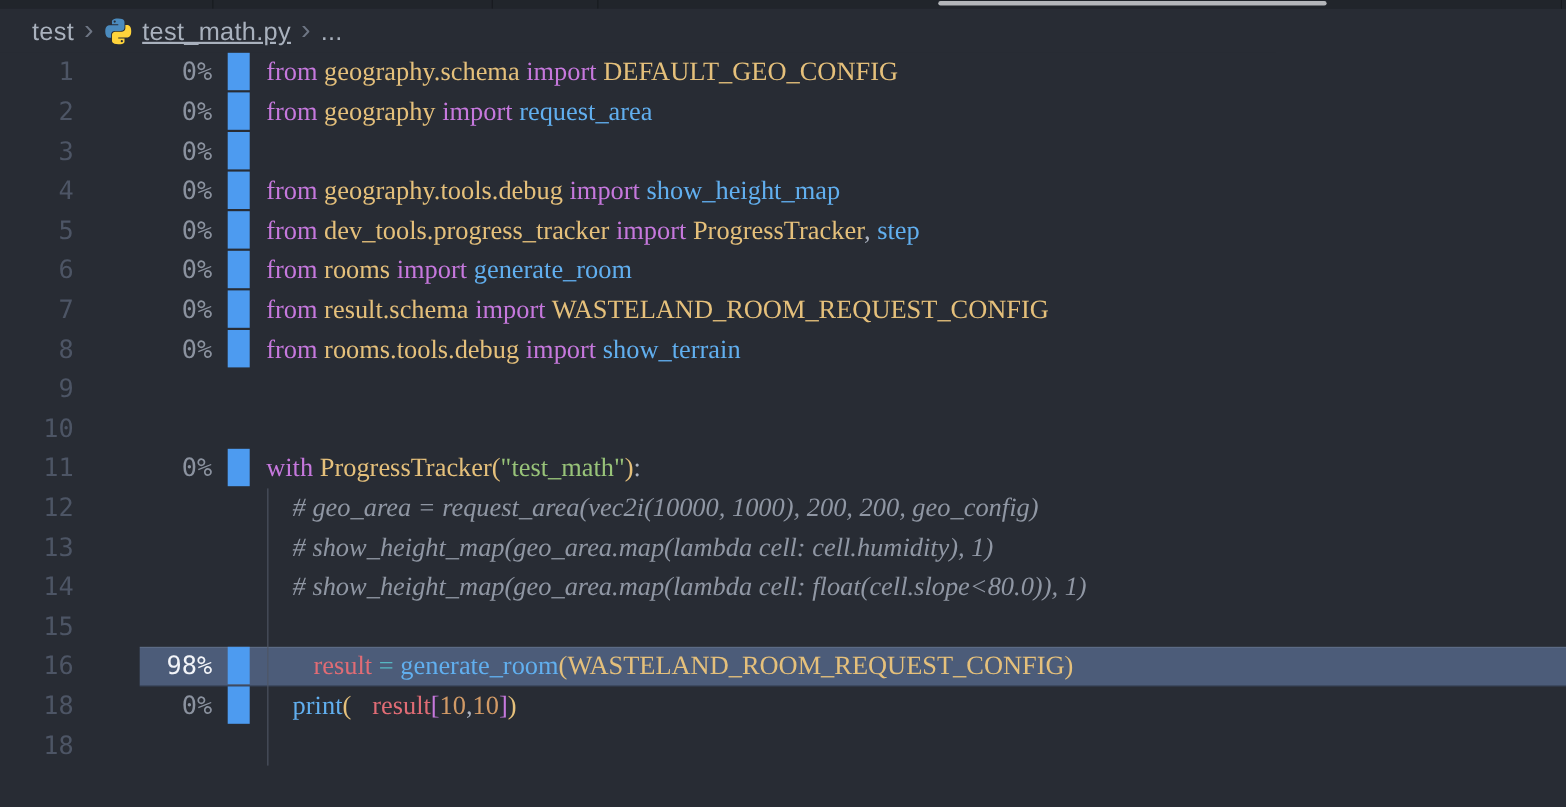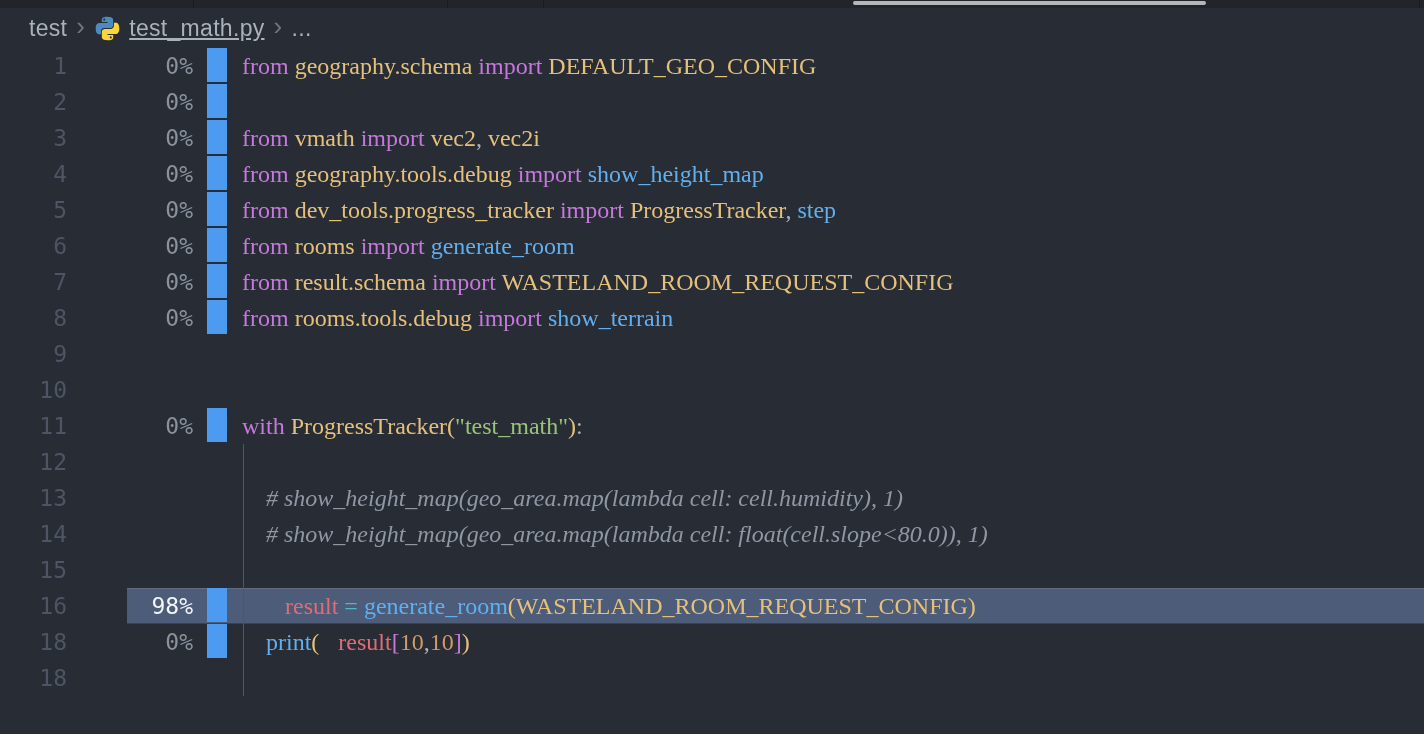--- a/index.html
+++ b/index.html
@@ -67,31 +67,31 @@
       <path fill="#FFD43B" d="M16.115 29.9c7.1 0 6.651-3.07 6.651-3.07l-.008-3.18h-6.77v-1h9.467S30 23.2 30 15.995s-3.963-6.912-3.963-6.912h-2.37v3.405s.128 3.963-3.9 3.963h-6.715s-3.774-.06-3.774 3.647v6.097s-.572 3.705 6.837 3.705zM19.847 27.76a1.214 1.214 0 1 1 0-2.428 1.214 1.214 0 0 1 0 2.428z"></path>
     </svg>
     <span>test_math.py</span>
   </span>
   <span class="crumb-sep">›</span>
   <span class="crumb">...</span>
 </div>
 
 <div class="editor">
     <div class="row"><div class="ln">1</div><div class="pct">0%</div><div class="covcell"><div class="covblock"></div></div><div class="code"><span class="tok-kw">from </span><span class="tok-tan">geography.schema </span><span class="tok-kw">import </span><span class="tok-tan">DEFAULT_GEO_CONFIG</span></div></div>
-    <div class="row"><div class="ln">2</div><div class="pct">0%</div><div class="covcell"><div class="covblock"></div></div></div>
-    <div class="row"><div class="ln">3</div><div class="pct">0%</div><div class="covcell"><div class="covblock"></div></div><div class="code"><span class="tok-kw">from </span><span class="tok-tan">vmath </span><span class="tok-kw">import </span><span class="tok-tan">vec2</span><span class="tok-pl">, </span><span class="tok-tan">vec2i</span></div></div>
+    <div class="row"><div class="ln">2</div><div class="pct">0%</div><div class="covcell"><div class="covblock"></div></div><div class="code"><span class="tok-kw">from </span><span class="tok-tan">geography </span><span class="tok-kw">import </span><span class="tok-fn">request_area</span></div></div>
+    <div class="row"><div class="ln">3</div><div class="pct">0%</div><div class="covcell"><div class="covblock"></div></div></div>
     <div class="row"><div class="ln">4</div><div class="pct">0%</div><div class="covcell"><div class="covblock"></div></div><div class="code"><span class="tok-kw">from </span><span class="tok-tan">geography.tools.debug </span><span class="tok-kw">import </span><span class="tok-fn">show_height_map</span></div></div>
     <div class="row"><div class="ln">5</div><div class="pct">0%</div><div class="covcell"><div class="covblock"></div></div><div class="code"><span class="tok-kw">from </span><span class="tok-tan">dev_tools.progress_tracker </span><span class="tok-kw">import </span><span class="tok-tan">ProgressTracker</span><span class="tok-pl">, </span><span class="tok-fn">step</span></div></div>
     <div class="row"><div class="ln">6</div><div class="pct">0%</div><div class="covcell"><div class="covblock"></div></div><div class="code"><span class="tok-kw">from </span><span class="tok-tan">rooms </span><span class="tok-kw">import </span><span class="tok-fn">generate_room</span></div></div>
     <div class="row"><div class="ln">7</div><div class="pct">0%</div><div class="covcell"><div class="covblock"></div></div><div class="code"><span class="tok-kw">from </span><span class="tok-tan">result.schema </span><span class="tok-kw">import </span><span class="tok-tan">WASTELAND_ROOM_REQUEST_CONFIG</span></div></div>
     <div class="row"><div class="ln">8</div><div class="pct">0%</div><div class="covcell"><div class="covblock"></div></div><div class="code"><span class="tok-kw">from </span><span class="tok-tan">rooms.tools.debug </span><span class="tok-kw">import </span><span class="tok-fn">show_terrain</span></div></div>
     <div class="row"><div class="ln">9</div><div class="pct"></div><div class="covcell"></div><div class="code"></div></div>
     <div class="row"><div class="ln">10</div><div class="pct"></div><div class="covcell"></div><div class="code"></div></div>
     <div class="row"><div class="ln">11</div><div class="pct">0%</div><div class="covcell"><div class="covblock"></div></div><div class="code"><span class="tok-kw">with </span><span class="tok-tan">ProgressTracker</span><span class="tok-tan">(</span><span class="tok-str">"test_math"</span><span class="tok-tan">)</span><span class="tok-pl">:</span></div></div>
-    <div class="row"><div class="ln">12</div><div class="pct"></div><div class="covcell"></div></div>
+    <div class="row"><div class="ln">12</div><div class="pct"></div><div class="covcell"></div><div class="code"><span class="tok-cm">    # geo_area = request_area(vec2i(10000, 1000), 200, 200, geo_config)</span></div></div>
     <div class="row"><div class="ln">13</div><div class="pct"></div><div class="covcell"></div><div class="code"><span class="tok-cm">    # show_height_map(geo_area.map(lambda cell: cell.humidity), 1)</span></div></div>
     <div class="row"><div class="ln">14</div><div class="pct"></div><div class="covcell"></div><div class="code"><span class="tok-cm">    # show_height_map(geo_area.map(lambda cell: float(cell.slope&lt;80.0)), 1)</span></div></div>
     <div class="row"><div class="ln">15</div><div class="pct"></div><div class="covcell"></div><div class="code"></div></div>
     <div class="row"><div class="hl"></div><div class="ln">16</div><div class="pct bright">98%</div><div class="covcell"><div class="covblock"></div></div><div class="code"><span class="tok-pl">    </span><span class="tok-var">result</span><span class="tok-pl"> </span><span class="tok-op">=</span><span class="tok-pl"> </span><span class="tok-fn">generate_room</span><span class="tok-tan">(</span><span class="tok-tan">WASTELAND_ROOM_REQUEST_CONFIG</span><span class="tok-tan">)</span></div></div>
     <div class="row"><div class="ln">18</div><div class="pct">0%</div><div class="covcell"><div class="covblock"></div></div><div class="code"><span class="tok-pl">    </span><span class="tok-fn">print</span><span class="tok-tan">(</span><span class="tok-var">result</span><span class="tok-kw">[</span><span class="tok-num">10</span><span class="tok-pl">,</span><span class="tok-num">10</span><span class="tok-kw">]</span><span class="tok-tan">)</span></div></div>
     <div class="row"><div class="ln">18</div><div class="pct"></div><div class="covcell"></div><div class="code"></div></div>
     <div class="guide" style="left: 243px; top: 396px; height: 252px;"></div>
   </div>
 
 </body></html>

